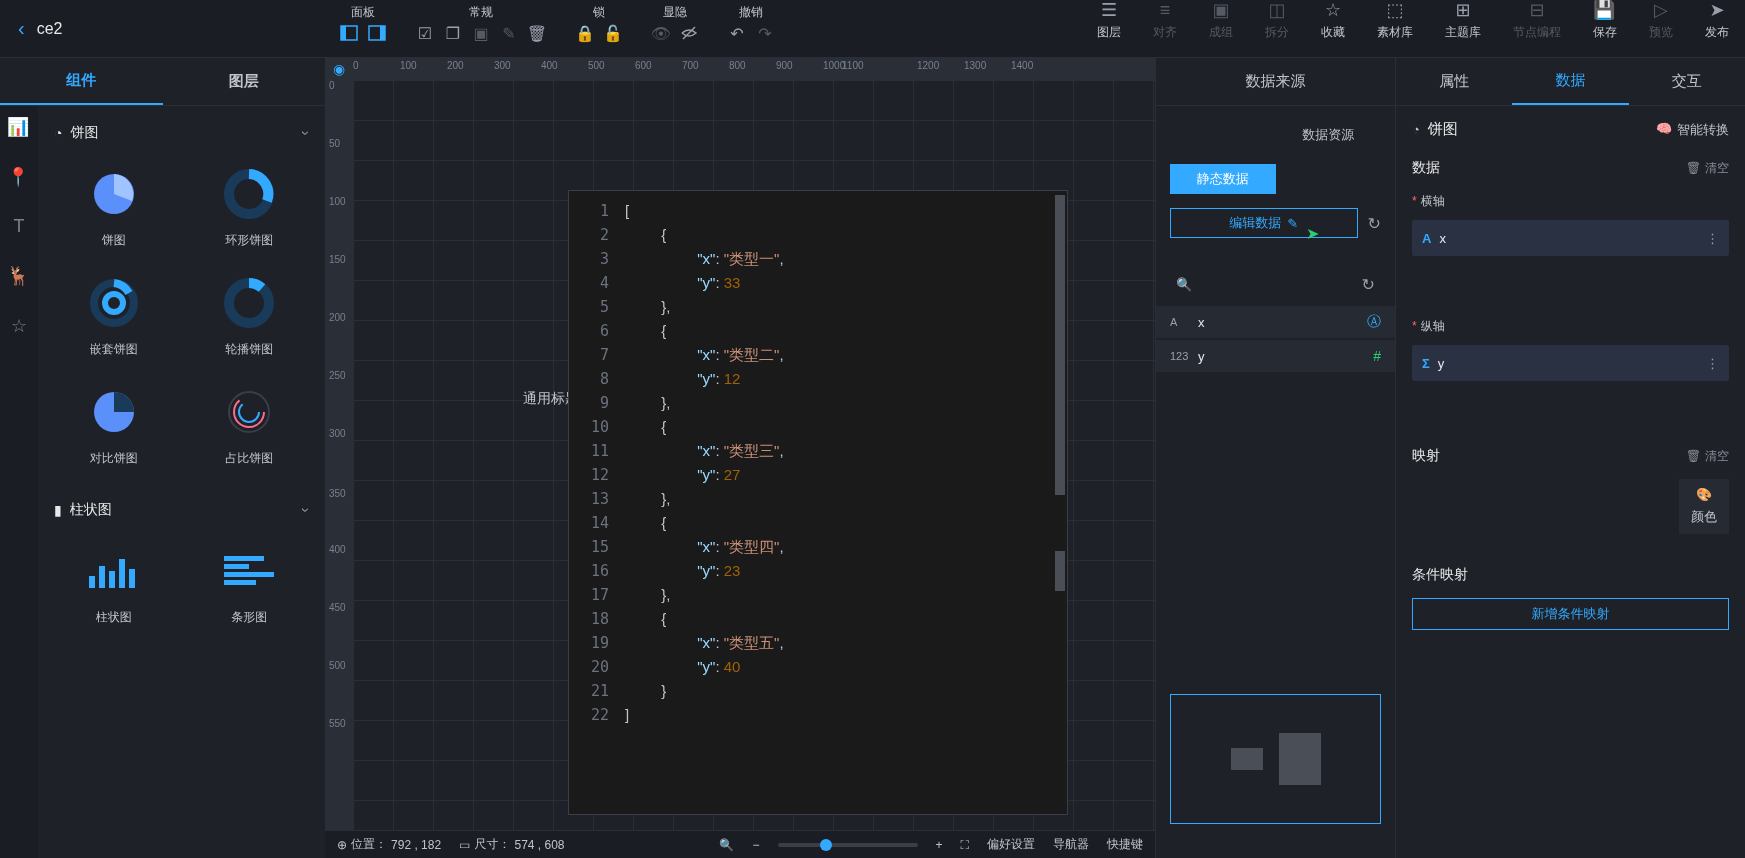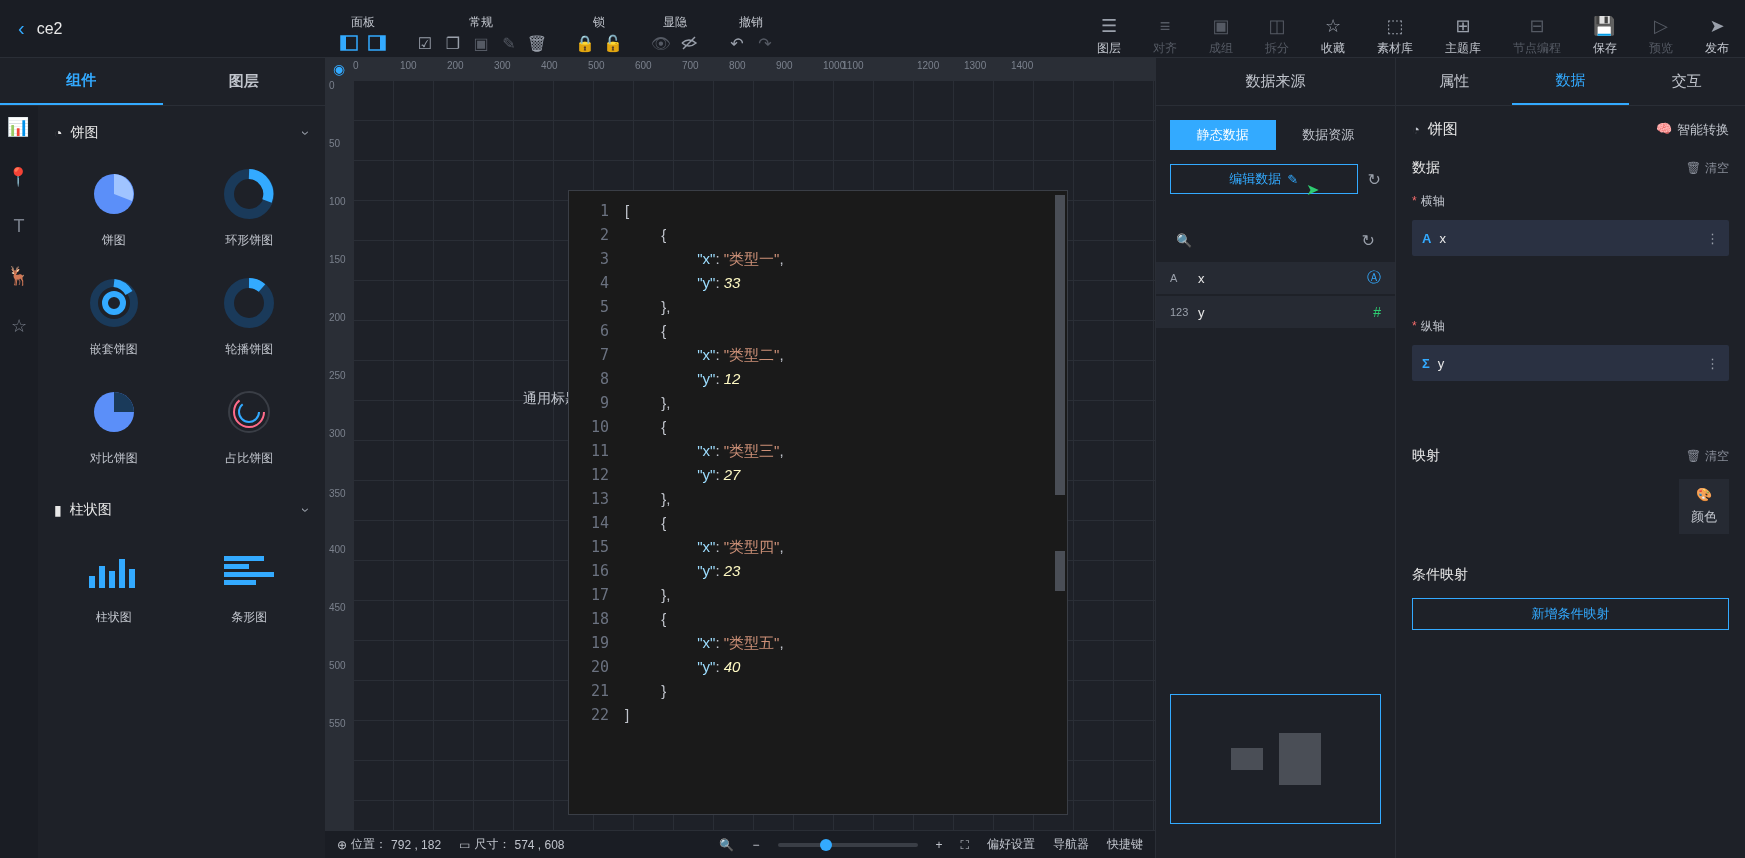--- a/index.html
+++ b/index.html
@@ -3,21 +3,21 @@
 <meta charset="utf-8">
 <style>
 * { margin: 0; padding: 0; box-sizing: border-box; font-family: -apple-system, "Segoe UI", sans-serif; }
 body { background: #1a1d24; color: #c0c4cc; font-size: 13px; overflow: hidden; width: 1745px; height: 858px; }
 
 
 .topbar { height: 58px; display: flex; align-items: stretch; background: #1a1d24; border-bottom: 1px solid #2a2e36; }
 .topbar-left { width: 325px; display: flex; align-items: center; padding: 0 18px; gap: 12px; }
 .back-arrow { color: #33aaff; font-size: 20px; cursor: pointer; }
 .project-title { color: #e8e8e8; font-size: 16px; text-align: center; }
-.topbar-tools { flex: 1; display: flex; align-items: flex-end; }
+.topbar-tools { flex: 1; display: flex; align-items: flex-start; }
 .tool-group { display: flex; flex-direction: column; align-items: center; justify-content: center; padding: 4px 14px; gap: 2px; }
 .tool-group-label { font-size: 12px; color: #c0c4cc; }
 .tool-icons { display: flex; gap: 8px; align-items: center; }
 .tool-icon { width: 20px; height: 20px; display: flex; align-items: center; justify-content: center; color: #9aa0ab; font-size: 16px; cursor: pointer; }
 .tool-icon.active { color: #33aaff; }
 .tool-icon.disabled { color: #555a64; }
 .right-tools { display: flex; align-items: stretch; margin-left: auto; }
 .right-tool { display: flex; flex-direction: column; align-items: center; justify-content: center; padding: 0 16px; gap: 4px; cursor: pointer; }
 .right-tool .tool-icon { font-size: 18px; }
 .right-tool-label { font-size: 12px; color: #c0c4cc; }
@@ -55,35 +55,35 @@
 .vtick { position: absolute; left: 4px; font-size: 10px; color: #7a808c; }
 .canvas-grid { flex: 1; position: relative; background-image: linear-gradient(#2a2e36 1px, transparent 1px), linear-gradient(90deg, #2a2e36 1px, transparent 1px); background-size: 40px 40px; background-color: #1e2128; }
 .chart-title-preview { position: absolute; left: 170px; top: 310px; color: #c0c4cc; font-size: 14px; }
 .code-editor { position: absolute; left: 215px; top: 110px; width: 500px; height: 625px; background: #1a1a1a; border: 1px solid #3a3e46; display: flex; }
 .gutter { width: 48px; background: #1a1a1a; text-align: right; padding: 8px 8px 0 0; color: #6b7280; font-family: Consolas, monospace; font-size: 15px; line-height: 24px; }
 .code { flex: 1; padding: 8px 0 0 8px; font-family: Consolas, monospace; font-size: 15px; line-height: 24px; color: #c0c4cc; white-space: pre; overflow: hidden; position: relative; }
 .scrollthumb { position: absolute; right: 2px; top: 4px; width: 10px; height: 300px; background: #4a4e56; }
 .scrollthumb2 { position: absolute; right: 2px; top: 360px; width: 10px; height: 40px; background: #4a4e56; }
 .k { color: #9cdcfe; }
 .s { color: #ce9178; }
-.n { color: #fef9c3; font-style: italic; }
+.n { color: #a16207; }
 .p { color: #c0c4cc; }
 
 .canvas-footer { height: 28px; background: #1a1d24; display: flex; align-items: center; padding: 0 12px; gap: 18px; font-size: 12px; color: #c0c4cc; border-top: 1px solid #2a2e36; }
 .footer-item { display: flex; gap: 4px; align-items: center; }
 .zoom-slider { width: 140px; height: 4px; background: #3a3e46; position: relative; border-radius: 2px; }
 .zoom-thumb { position: absolute; left: 30%; top: -4px; width: 12px; height: 12px; background: #33aaff; border-radius: 50%; }
 .footer-spacer { flex: 1; }
 
 
 .mid-panel { width: 240px; background: #1e2128; border-left: 1px solid #2a2e36; display: flex; flex-direction: column; }
 .mid-header { height: 48px; display: flex; align-items: center; justify-content: center; font-size: 15px; border-bottom: 1px solid #2a2e36; }
 .data-type-row { display: flex; padding: 14px; gap: 0; }
 .data-type-btn { flex: 1; height: 30px; display: flex; align-items: center; justify-content: center; font-size: 13px; cursor: pointer; }
-.data-type-btn.active { background: #33aaff; color: #fff; }
+.data-type-btn.active { background: #33aaff; color: #fff; margin-top: 44px; }
 .edit-row { display: flex; align-items: center; padding: 0 14px 14px; gap: 10px; }
 .edit-btn { flex: 1; height: 30px; border: 1px solid #33aaff; color: #33aaff; display: flex; align-items: center; justify-content: center; gap: 6px; cursor: pointer; font-size: 13px; }
 .refresh-icon { color: #9aa0ab; cursor: pointer; font-size: 16px; }
 .search-row { display: flex; align-items: center; padding: 4px 20px 12px; justify-content: space-between; }
 .field-row { display: flex; align-items: center; height: 32px; padding: 0 14px; background: #262a33; margin-bottom: 2px; gap: 8px; cursor: pointer; }
 .field-type { font-size: 11px; color: #9aa0ab; width: 20px; }
 .field-name { flex: 1; color: #e8e8e8; }
 .field-badge { color: #33aaff; font-size: 14px; }
 .preview-box { margin: 20px 14px; height: 130px; border: 1px solid #33aaff; display: flex; align-items: center; justify-content: center; gap: 16px; margin-top: auto; margin-bottom: 34px; }
 .preview-bar { background: #4a4e56; }

